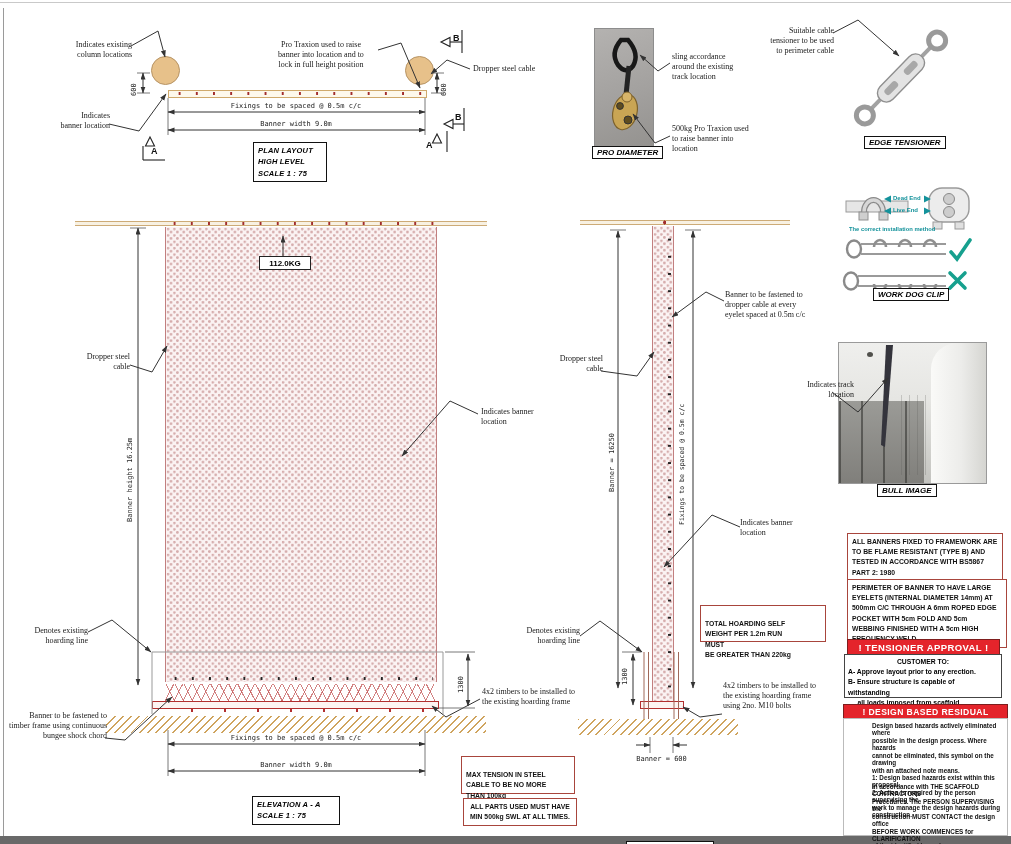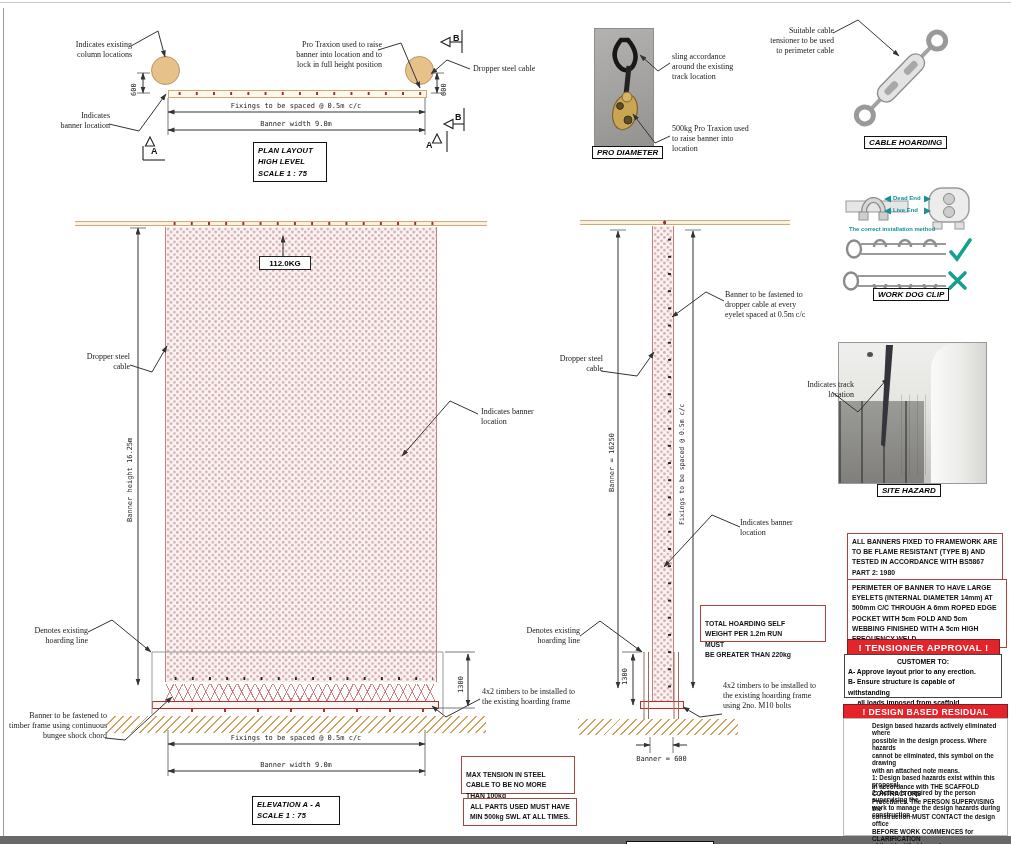--- a/index.html
+++ b/index.html
@@ -1,21 +1,21 @@
 <!DOCTYPE html>
 <html><head>
 <meta charset="utf-8">
 <style>
   html,body{margin:0;padding:0;background:#fff}
   #sheet{position:relative;width:1011px;height:844px;background:#fff;overflow:hidden;
          font-family:"Liberation Sans",sans-serif}
   .abs{position:absolute}
   .lbl{position:absolute;font:8px "Liberation Serif",serif;color:#1a1a1a;
        white-space:pre-line;line-height:1.25}
-  .lbl.r{text-align:right}.lbl.c{text-align:right}
+  .lbl.r{text-align:right}.lbl.c{text-align:center}
   .dim{position:absolute;font:7px "DejaVu Sans Mono",monospace;color:#222;
        white-space:pre-line;text-align:center}
   .vdim{position:absolute;font:7px "DejaVu Sans Mono",monospace;color:#222;white-space:nowrap;
         transform:rotate(-90deg);transform-origin:0 0}
   .titlebox{position:absolute;border:1.6px solid #111;background:#fff;
        font:italic bold 7.5px "Liberation Sans",sans-serif;line-height:1.5;
        padding:2px 4px;white-space:pre-line;letter-spacing:.2px}
   .caption{position:absolute;border:1.5px solid #111;background:#fff;
        font:italic bold 8px "Liberation Sans",sans-serif;padding:1px 4px;white-space:nowrap}
   .warn{position:absolute;border:1.4px solid #a8453c;background:#fff;color:#111;
@@ -291,30 +291,30 @@
 around the existing
 track location</div>
   <div class="lbl" style="left:672px;top:124px;width:100px">500kg Pro Traxion used
 to raise banner into
 location</div>
   <div class="caption" style="left:592px;top:146px">PRO DIAMETER</div>
 
   <div class="lbl r" style="left:750px;top:26px;width:84px">Suitable cable
 tensioner to be used
 to perimeter cable</div>
-  <div class="caption" style="left:864px;top:136px">CABLE HOARDING</div>
+  <div class="caption" style="left:864px;top:136px">EDGE TENSIONER</div>
 
   <div class="teal" style="left:893px;top:195px">Dead End</div>
   <div class="teal" style="left:893px;top:207px">Live End</div>
   <div class="teal" style="left:849px;top:226px;font-size:5.8px">The correct installation method</div>
   <div class="caption" style="left:873px;top:288px">WORK DOG CLIP</div>
 
   <div class="lbl r" style="left:782px;top:380px;width:72px">Indicates track
 location</div>
-  <div class="caption" style="left:877px;top:484px">SITE HAZARD</div>
+  <div class="caption" style="left:877px;top:484px">BULL IMAGE</div>
 
   <div class="abs" style="left:259px;top:256px;width:50px;border:1.2px solid #222;background:#fff;text-align:center;font:bold 8px 'Liberation Sans',sans-serif;padding:1.5px 0">112.0KG</div>
   <div class="lbl r" style="left:56px;top:352px;width:74px">Dropper steel
 cable</div>
   <div class="lbl" style="left:481px;top:407px;width:72px">Indicates banner
 location</div>
   <div class="lbl r" style="left:16px;top:626px;width:72px">Denotes existing
 hoarding line</div>
   <div class="lbl r" style="left:4px;top:711px;width:103px">Banner to be fastened to
 timber frame using continuous

